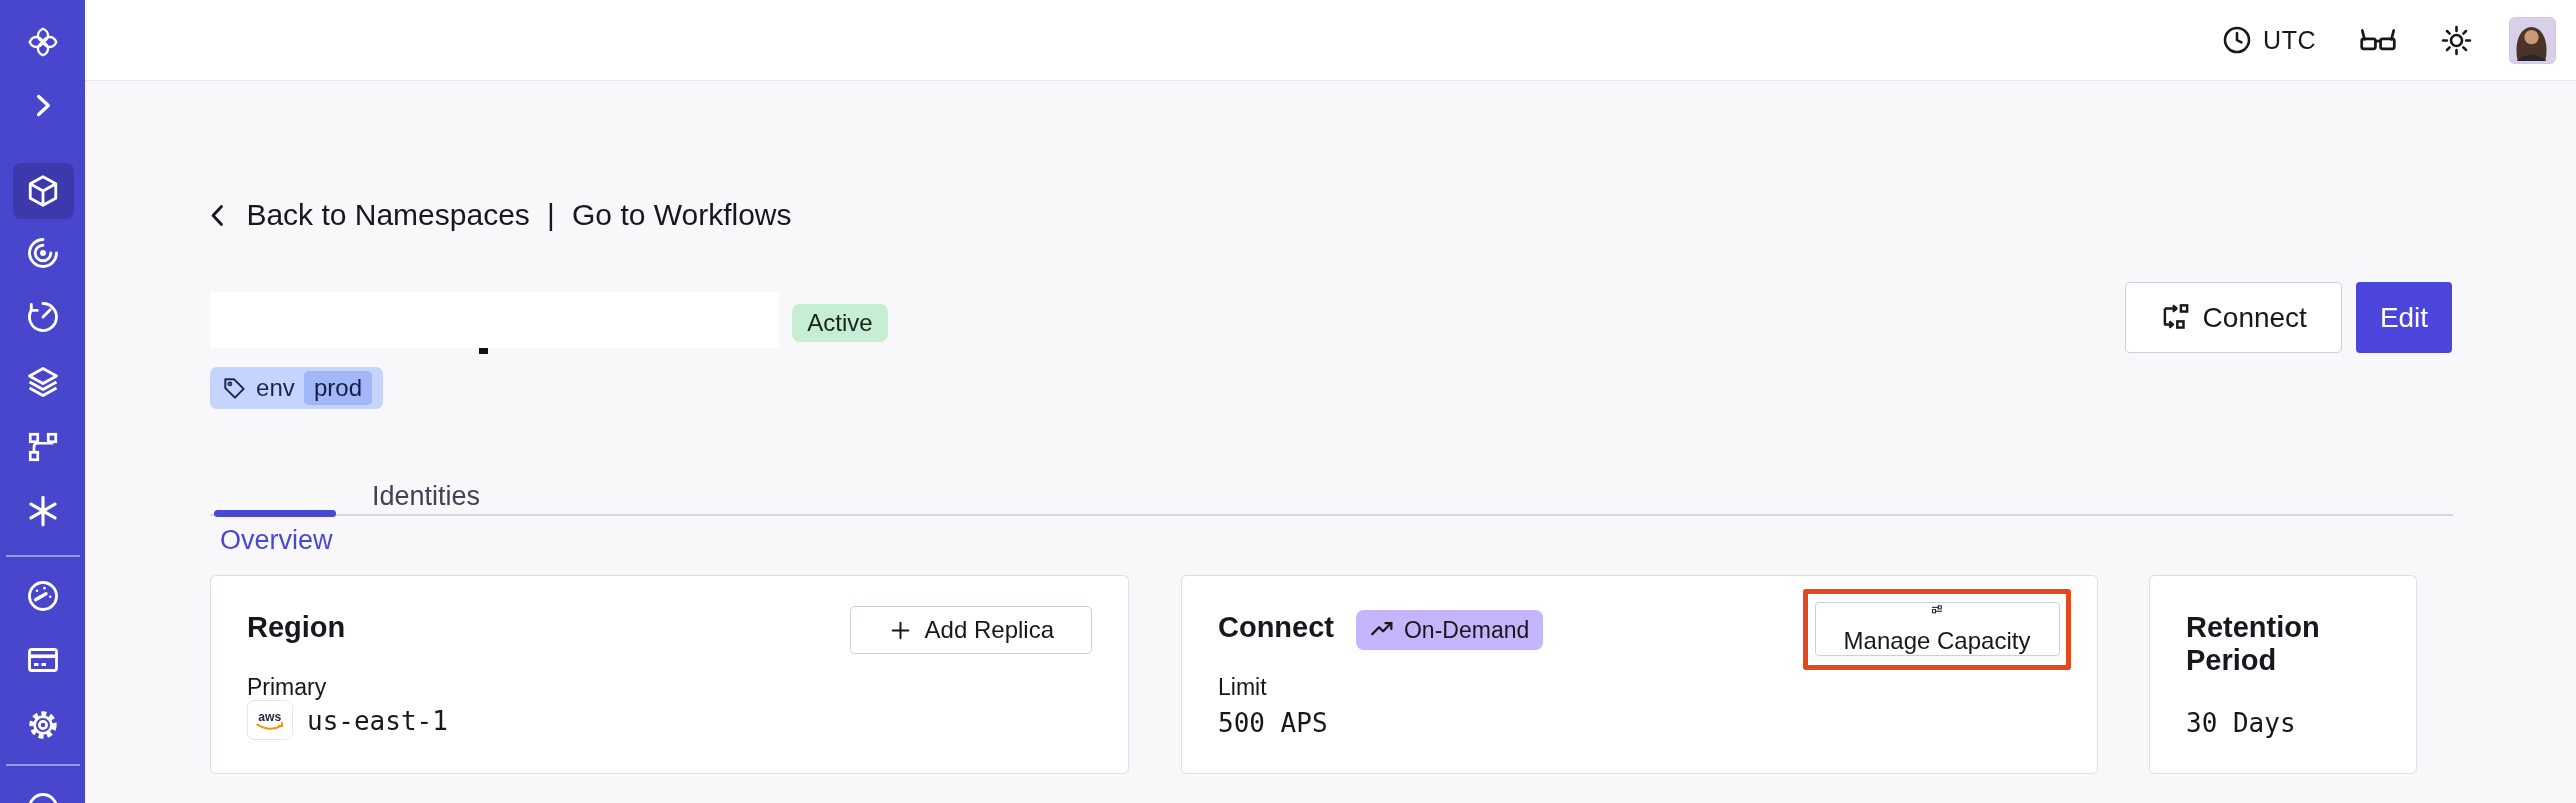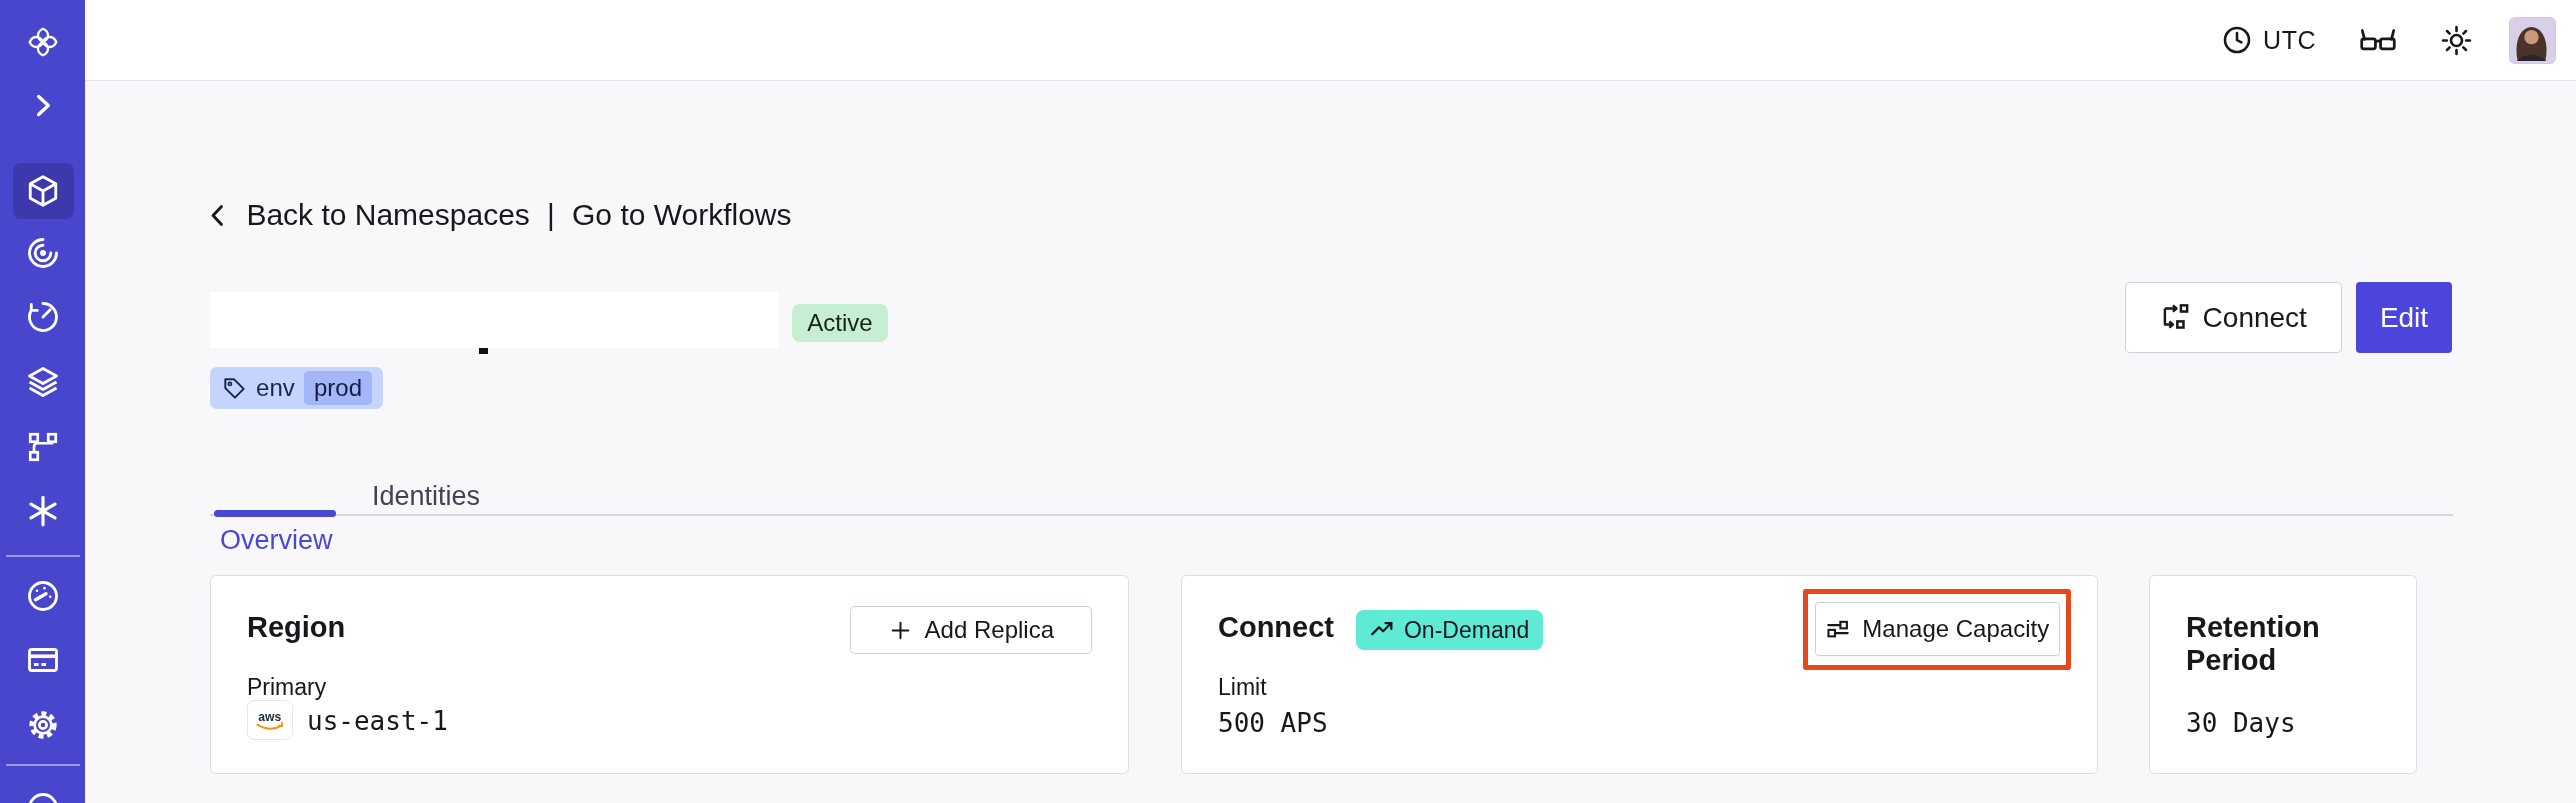--- a/index.html
+++ b/index.html
@@ -61,26 +61,26 @@
   .card-retention { left:2064px; width:268px;padding-left:40px; }
   .card-title { position:absolute; left:36px; top:35px; font-size:29px; font-weight:600; color:#17171d; }
   .card-label { position:absolute; left:36px; top:98px; font-size:23px; font-weight:400; color:#17171d; }
   .card-value { position:absolute; left:36px; top:129px; font-family:"DejaVu Sans Mono", monospace; font-size:26px; color:#17171d; }
 
   .add-replica-btn { position:absolute; right:36px; top:30px; height:48px; padding:0 37px; font-size:24px; font-weight:500; }
   .aws-chip { position:absolute; left:36px; top:124px; width:46px; height:40px; background:#fff; border:1.9px solid #e3e5eb;
               border-radius:7px; display:flex; align-items:center; justify-content:center; }
   .region-value { left:96px; top:130px; }
 
-  .mode-badge { position:absolute; left:174px; top:34px; height:40px; padding:0 13.4px; background:#5eead4; border-radius:7.7px;
+  .mode-badge { position:absolute; left:174px; top:34px; height:40px; padding:0 13.4px; background:#c4b5fd; border-radius:7.7px;
                 display:flex; align-items:center; gap:8.6px; font-size:23px; font-weight:500; color:#17171c; }
 
   .highlight-box { position:absolute; right:26px; top:12.5px; width:268px; height:81px;
                    border:5.8px solid #e5481c; border-radius:2.9px; display:flex; align-items:center; justify-content:center; }
-  .manage-btn { width:245px; height:54px; font-size:24px; font-weight:500; border-radius:3.8px; }
+  .manage-btn { width:245px; height:54px; font-size:24px; font-weight:500; border-radius:3.8px;flex-direction:column; }
 </style>
 </head>
 <body>
 
 <div class="page">
 
   <nav class="sidebar">
     <div class="side-item" style="top:23px;">
       <svg width="38" height="38" viewBox="0 0 40 40">
         <path d="M20 6 C27 9 27 17 20 20 C13 17 13 9 20 6 Z M20 20 C27 23 27 31 20 34 C13 31 13 23 20 20 Z M6 20 C9 13 17 13 20 20 C17 27 9 27 6 20 Z M20 20 C23 13 31 13 34 20 C31 27 23 27 20 20 Z" fill="none" stroke="#ffffff" stroke-width="2.4"></path>

